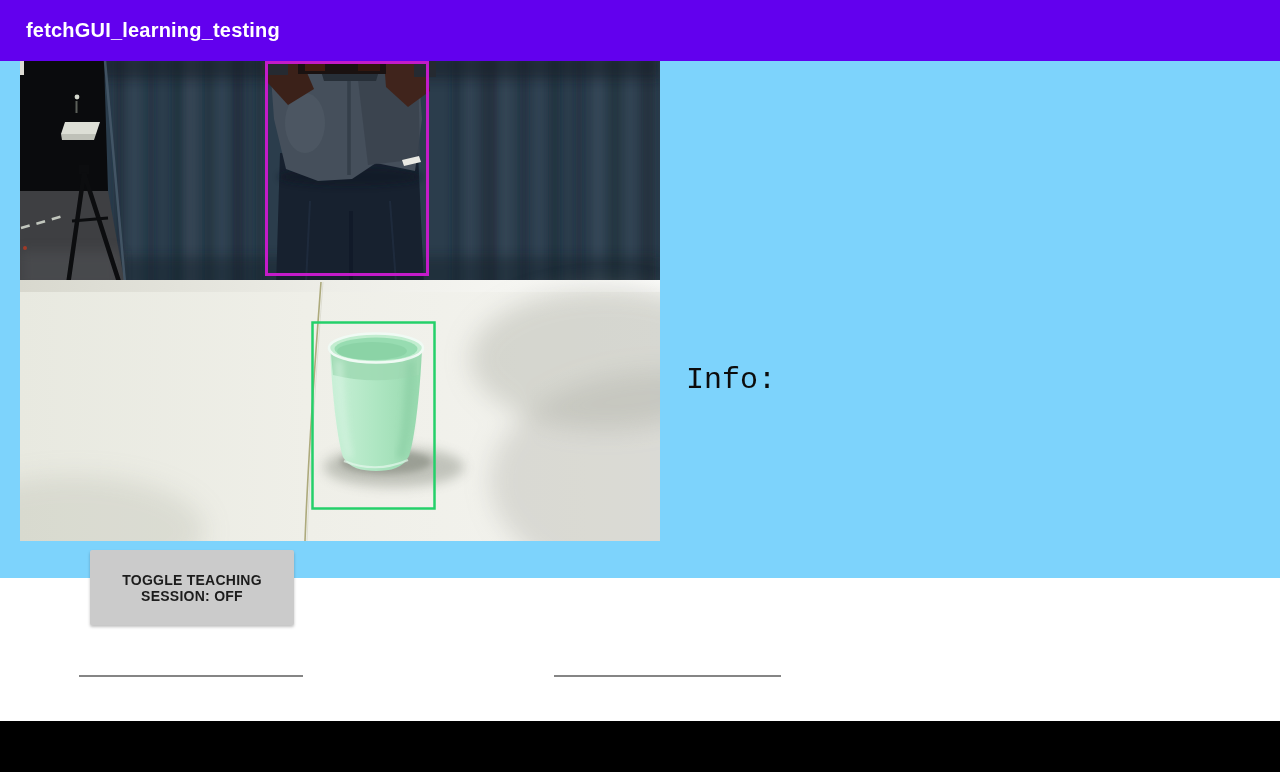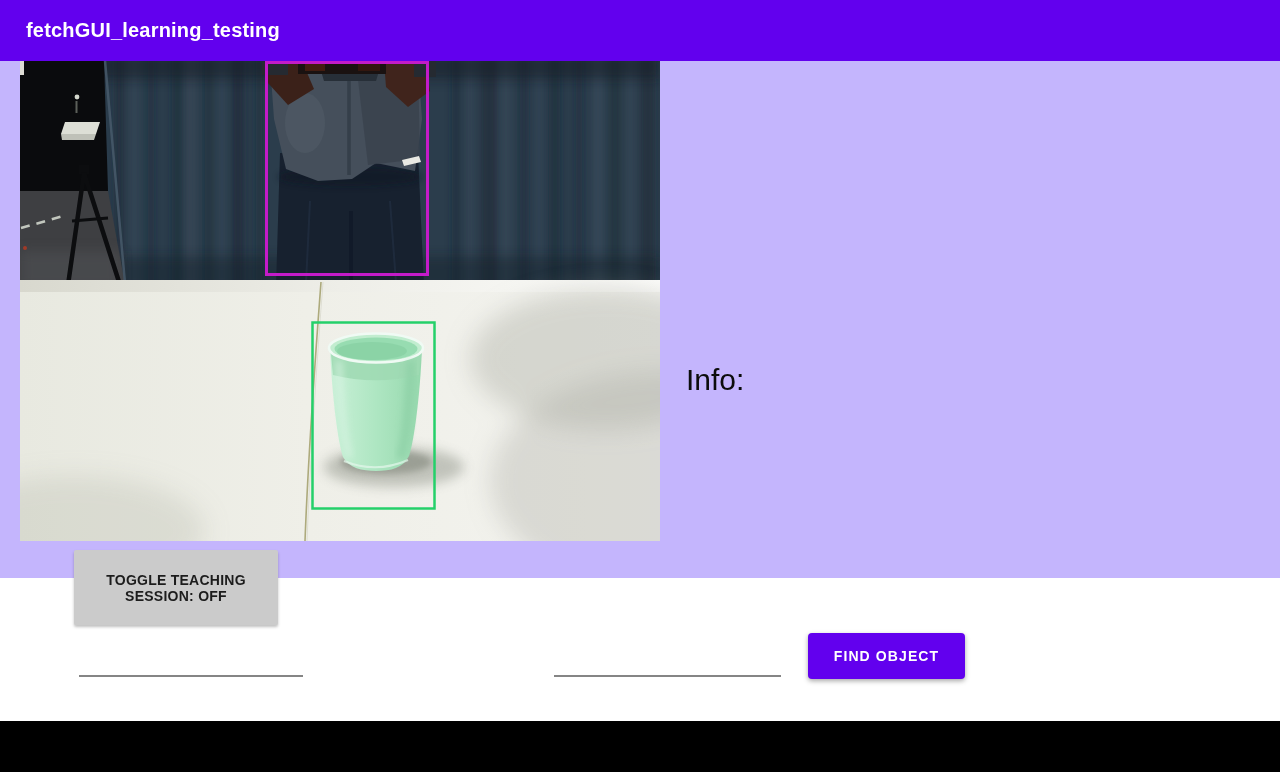--- a/index.html
+++ b/index.html
@@ -10,37 +10,37 @@
     --toggle-button-bg:#cbcbcb;
     --toggle-button-text:#1c1c1c;
     --action-button-text:#ffffff;
     --input-underline:#858585;
     --nav-bar-bg:#000000;
     --nav-icon:#8d8d8d;
   }
   *{margin:0;padding:0;box-sizing:border-box;}
   html,body{width:1280px;height:772px;overflow:hidden;background:#ffffff;
     font-family:"Liberation Sans", sans-serif;}
-  .stage{position:relative;width:1280px;height:578px;background:#c4b5fd;}
+  .stage{position:relative;width:1280px;height:578px;background:#7dd3fc;}
 
   
   .app-bar{position:absolute;left:0;top:0;width:1280px;height:61px;
     background:var(--accent);display:flex;align-items:center;padding-left:26px;}
   .app-bar-title{color:var(--app-bar-text);font-size:20px;font-weight:bold;letter-spacing:.2px;}
 
   
   .camera-feed{position:absolute;left:20px;top:61px;width:640px;height:480px;overflow:hidden;}
   .camera-feed svg{display:block;}
 
   
-  .info-label{position:absolute;left:686px;top:363px;font-size:30px;color:#0c0c0c;}
+  .info-label{position:absolute;left:686px;top:363px;font-size:30px;color:#0c0c0c;font-family:Liberation Mono, monospace;}
 
   
   .btn{position:absolute;border:none;cursor:pointer;font-family:"Liberation Sans",sans-serif;
-    display:flex;align-items:center;justify-content:center;text-align:center;}
+    display:flex;align-items:center;justify-content:center;text-align:center;margin-left:16px;}
   .btn-toggle{background:var(--toggle-button-bg);color:var(--toggle-button-text);
     font-size:14px;font-weight:600;line-height:16px;letter-spacing:.25px;
     border-radius:2px;box-shadow:0 2px 3px rgba(0,0,0,.25);padding:0 8px;}
   #toggle-teaching{left:74px;top:550px;width:204px;height:75px;}
   #toggle-finding{left:548px;top:550px;width:205px;height:75px;}
   .btn-action{background:var(--accent);color:var(--action-button-text);
     font-size:14px;font-weight:bold;letter-spacing:1.1px;border-radius:4px;
     box-shadow:0 2px 5px rgba(0,0,0,.35);}
   #save-object{left:352px;top:633px;width:147px;height:46px;}
   #find-object{left:808px;top:633px;width:157px;height:46px;}
@@ -196,21 +196,20 @@
   <div class="info-label">Info:</div>
 
   <button class="btn btn-toggle" id="toggle-teaching">TOGGLE TEACHING SESSION: OFF</button>
 
 
   <input class="edittext" id="teach-input" type="text" value="" style="">
 
 
   <input class="edittext" id="find-input" type="text" value="" style="">
 
-  <button class="btn btn-action" id="find-object">FIND OBJECT</button>
 
   <nav class="nav-bar">
     
     
     
   </nav>
 
 </div>
 
 </body></html>

